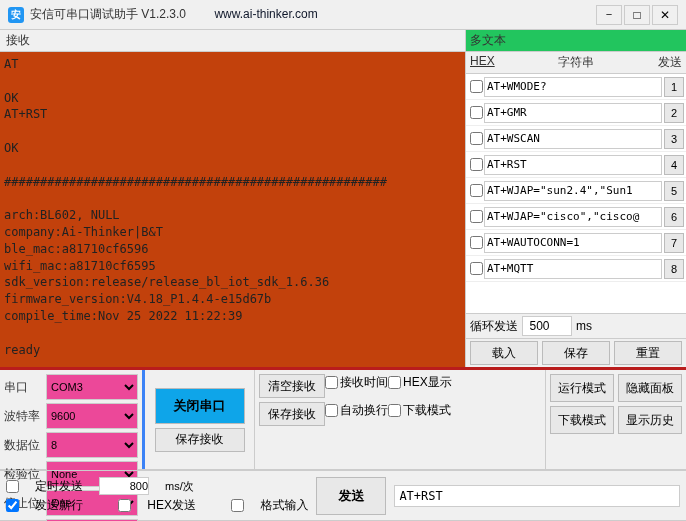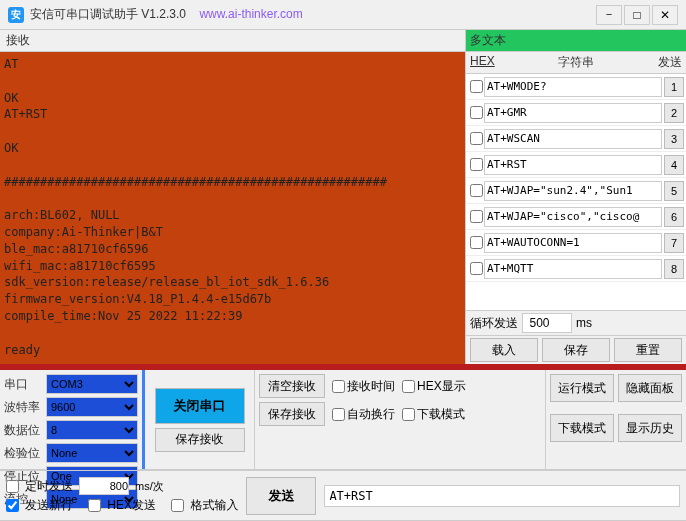--- a/index.html
+++ b/index.html
@@ -41,21 +41,21 @@
       border: 1px solid #ccc;
       background: #f0f0f0;
       cursor: pointer;
       display: flex; align-items: center; justify-content: center;
       font-size: 12px;
     }
 
     .main-area {
       display: flex;
       height: 340px;
-      border-bottom: 6px solid #b91c1c;
+      border-bottom: 3px solid #b91c1c;
     }
 
     .receive-panel {
       flex: 1;
       display: flex;
       flex-direction: column;
       border-right: 1px solid #ccc;
     }
     .panel-label {
       padding: 2px 6px;
@@ -203,24 +203,24 @@
       align-items: center;
       gap: 4px;
     }
     .setting-label {
       width: 38px;
       font-size: 12px;
       color: #333;
     }
     .setting-select {
       flex: 1;
-      height: 20px;
+      height: 26px;
       border: 1px solid #ccc;
       font-size: 11px;
-      background: #1d4ed8;
+      background: #ec4899;
     }
 
     .open-close-area {
       width: 110px;
       display: flex;
       flex-direction: column;
       align-items: center;
       justify-content: center;
       gap: 4px;
       border-right: 1px solid #ccc;
@@ -245,22 +245,22 @@
     .recv-options-area {
       flex: 1;
       display: flex;
       flex-direction: column;
       padding: 4px;
       gap: 4px;
       border-right: 1px solid #ccc;
     }
     .recv-opt-row {
       display: flex;
-      gap: 7px;
-      align-items: center;
+      gap: 0;
+      align-items: flex-start;
     }
     .opt-label {
       font-size: 12px;
       display: flex;
       align-items: center;
       gap: 2px;
       cursor: pointer;
     }
     .clear-btn, .save-recv-r-btn {
       height: 24px;
@@ -269,21 +269,21 @@
       cursor: pointer;
       font-size: 12px;
       padding: 0 8px;
     }
 
     .right-buttons-area {
       width: 140px;
       display: flex;
       flex-direction: column;
       padding: 4px;
-      gap: 12px;
+      gap: 4px;
     }
     .rb-row {
       display: flex;
       gap: 4px;
     }
     .rb-btn {
       flex: 1;
       height: 28px;
       background: #e8e8e8;
       border: 1px solid #bbb;
@@ -300,21 +300,21 @@
       gap: 4px;
     }
     .send-options {
       display: flex;
       flex-direction: column;
       gap: 2px;
     }
     .send-opt-row {
       display: flex;
       align-items: center;
-      gap: 6px;
+      gap: 16px;
     }
     .timed-label { font-size: 12px; }
     .timed-input {
       width: 50px; height: 18px;
       border: 1px solid #ccc;
       font-size: 11px;
       text-align: right;
     }
     .timed-ms { font-size: 11px; }
     .send-btn {
@@ -355,21 +355,21 @@
 </head>
 <body>
 
 <div class="title-bar">
   <div class="title-bar-icon">
     <span>安</span>
   </div>
   <span class="title-bar-text">
     <span>安信可串口调试助手 V1.2.3.0</span>
     &nbsp;&nbsp;
-    <span style="color:#8b5cf6;">www.ai-thinker.com</span>
+    <span style="color:#0f172a;margin-left:15px;">www.ai-thinker.com</span>
   </span>
   <div class="title-bar-controls">
     <button class="title-btn">－</button>
     <button class="title-btn">□</button>
     <button class="title-btn close">✕</button>
   </div>
 </div>
 
 <div class="main-area">
 

